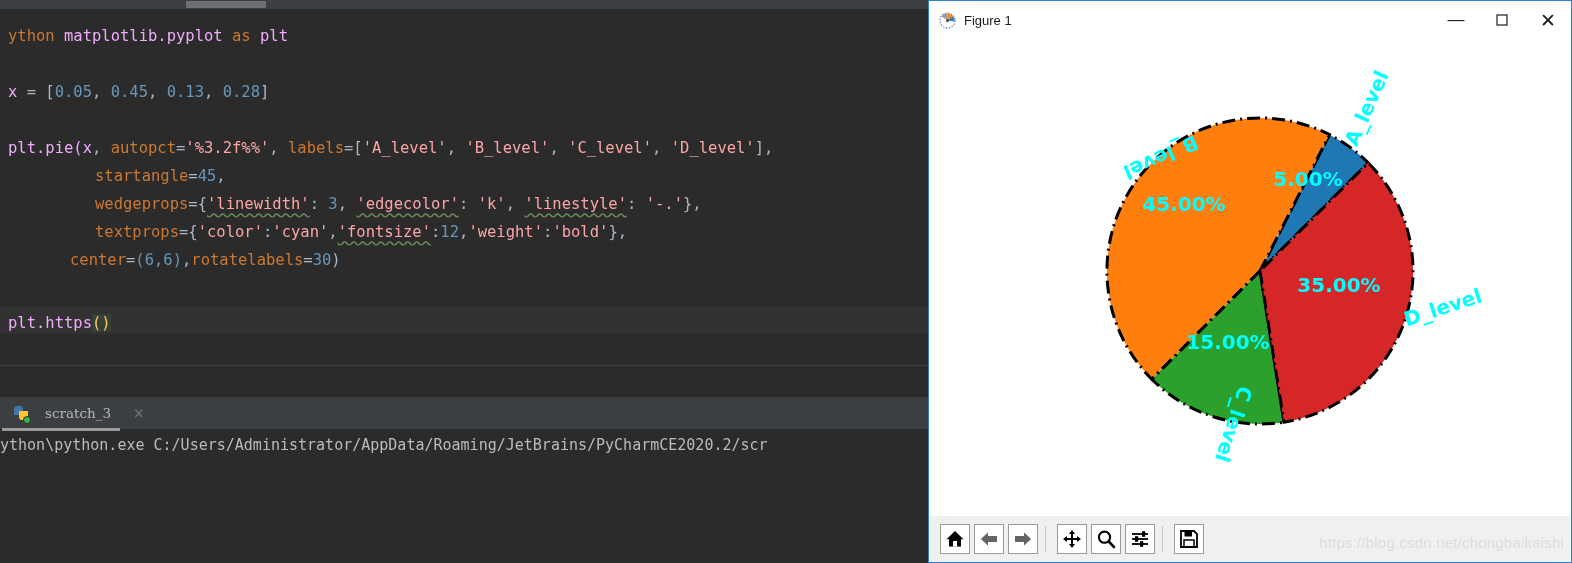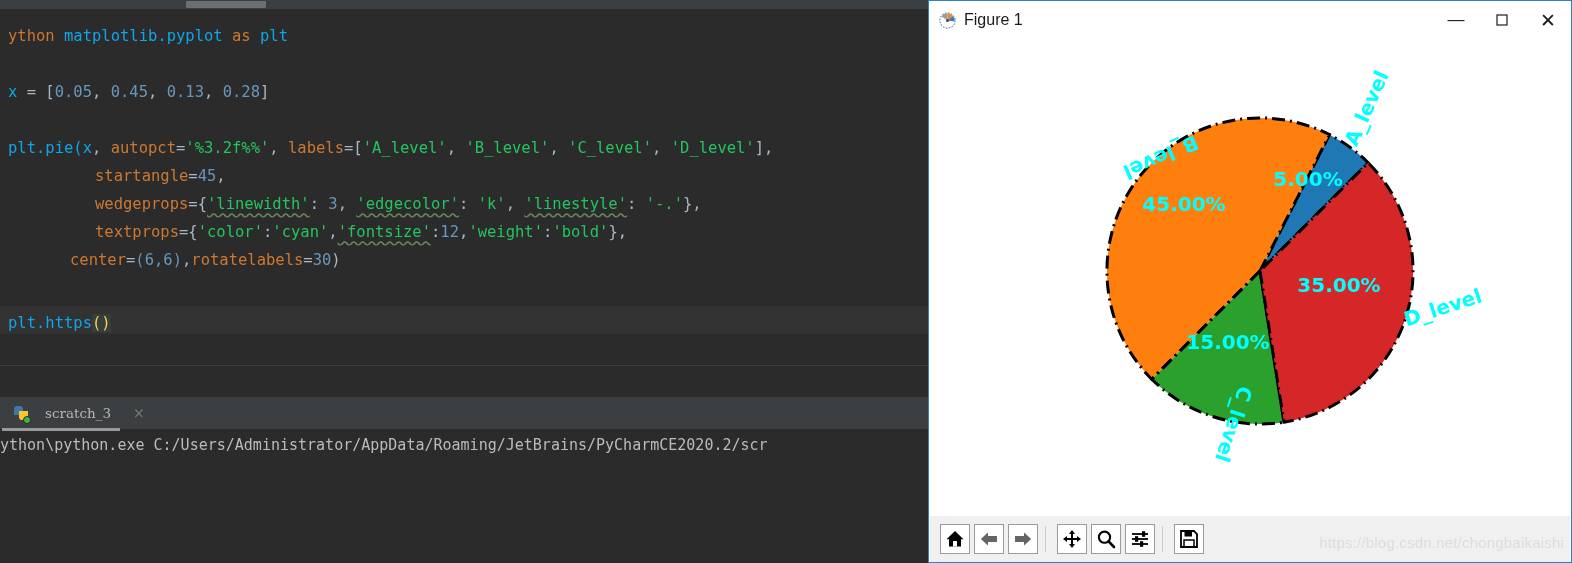--- a/index.html
+++ b/index.html
@@ -10,23 +10,23 @@
   
   .ide{position:absolute;left:0;top:0;width:928px;height:563px;background:#2b2b2b;}
   .ide-scroll-track{position:absolute;left:0;top:0;width:928px;height:9px;background:#3c3f41;}
   .ide-scroll-thumb{position:absolute;top:1px;left:186px;width:80px;height:7px;background:#6b6f71;border-radius:1px;}
 
   .editor{position:absolute;left:0;top:9px;width:928px;height:356px;background:#2b2b2b;
           font-family:"DejaVu Sans Mono",monospace;font-size:15.5px;line-height:28px;
           white-space:pre;color:#a9b7c6;}
   .code-line{position:absolute;left:0;white-space:pre;}
   .k{color:#cc7832;}      
-  .id{color:#0ea5e9;}
+  .id{color:#f0abfc;}
   .num{color:#6897bb;}    
-  .str{color:#22c55e;}    
+  .str{color:#fca5a5;}    
   .kw{color:#cc7832;}     
   .p{color:#a9b7c6;}
   .bk{color:#a9b7c6;}
   .sel-line{position:absolute;left:0;top:297px;width:928px;height:28px;background:#323232;}
   .cursor-hl{background:#344134;color:#ffc66d;}
   .squig{text-decoration:underline;text-decoration-style:wavy;
          text-decoration-color:#6a8759;text-underline-offset:3px;}
 
   
   .console-sep{position:absolute;left:0;top:365px;width:928px;height:1px;background:#3c3f41;}
@@ -43,21 +43,21 @@
   .py-ico .dot{position:absolute;left:9px;top:10px;width:6px;height:6px;background:#39b54a;border-radius:50%;border:1px solid #2b2b2b;}
   .out-line{position:absolute;left:0;top:70px;width:928px;color:#bbbbbb;
             font-family:"DejaVu Sans Mono",monospace;font-size:15px;white-space:pre;}
 
   
   .fig{position:absolute;left:928px;top:0;width:644px;height:563px;background:#ffffff;
        border:1px solid #2f80d0;box-sizing:border-box;}
   .fig-title{position:absolute;left:0;top:0;width:642px;height:38px;background:#ffffff;
              display:flex;align-items:center;}
   .fig-ico{margin-left:10px;width:17px;height:17px;position:relative;}
-  .fig-title-text{margin-left:8px;font-family:"Liberation Sans",sans-serif;font-size:16px;color:#1b1b1b;}
+  .fig-title-text{margin-left:8px;font-family:"Liberation Sans",sans-serif;font-size:13px;color:#1b1b1b;}
   .win-btns{position:absolute;right:0;top:0;height:38px;display:flex;}
   .win-btn{width:46px;height:38px;display:flex;align-items:center;justify-content:center;
            color:#1b1b1b;font-family:"Liberation Sans",sans-serif;font-size:15px;}
   .win-btn.min{font-size:17px;}
   .win-btn.max svg{display:block;}
   .win-btn.close{font-size:19px;font-weight:300;}
 
   .canvas{position:absolute;left:1px;top:38px;width:640px;height:477px;background:#ffffff;overflow:hidden;}
   .canvas svg{display:block;}
 

